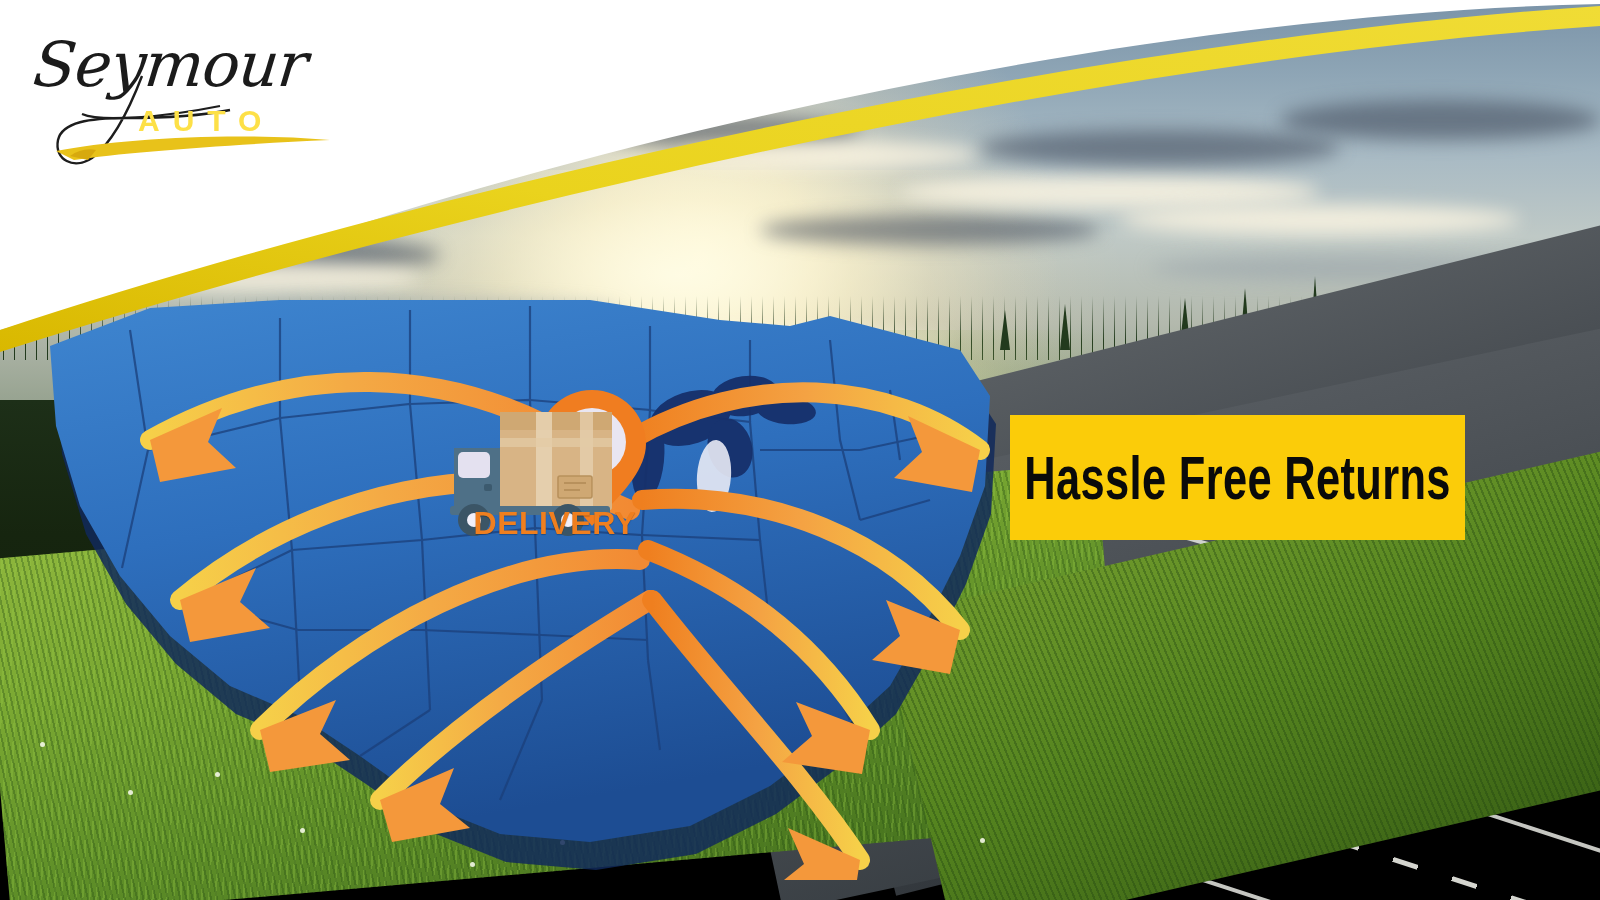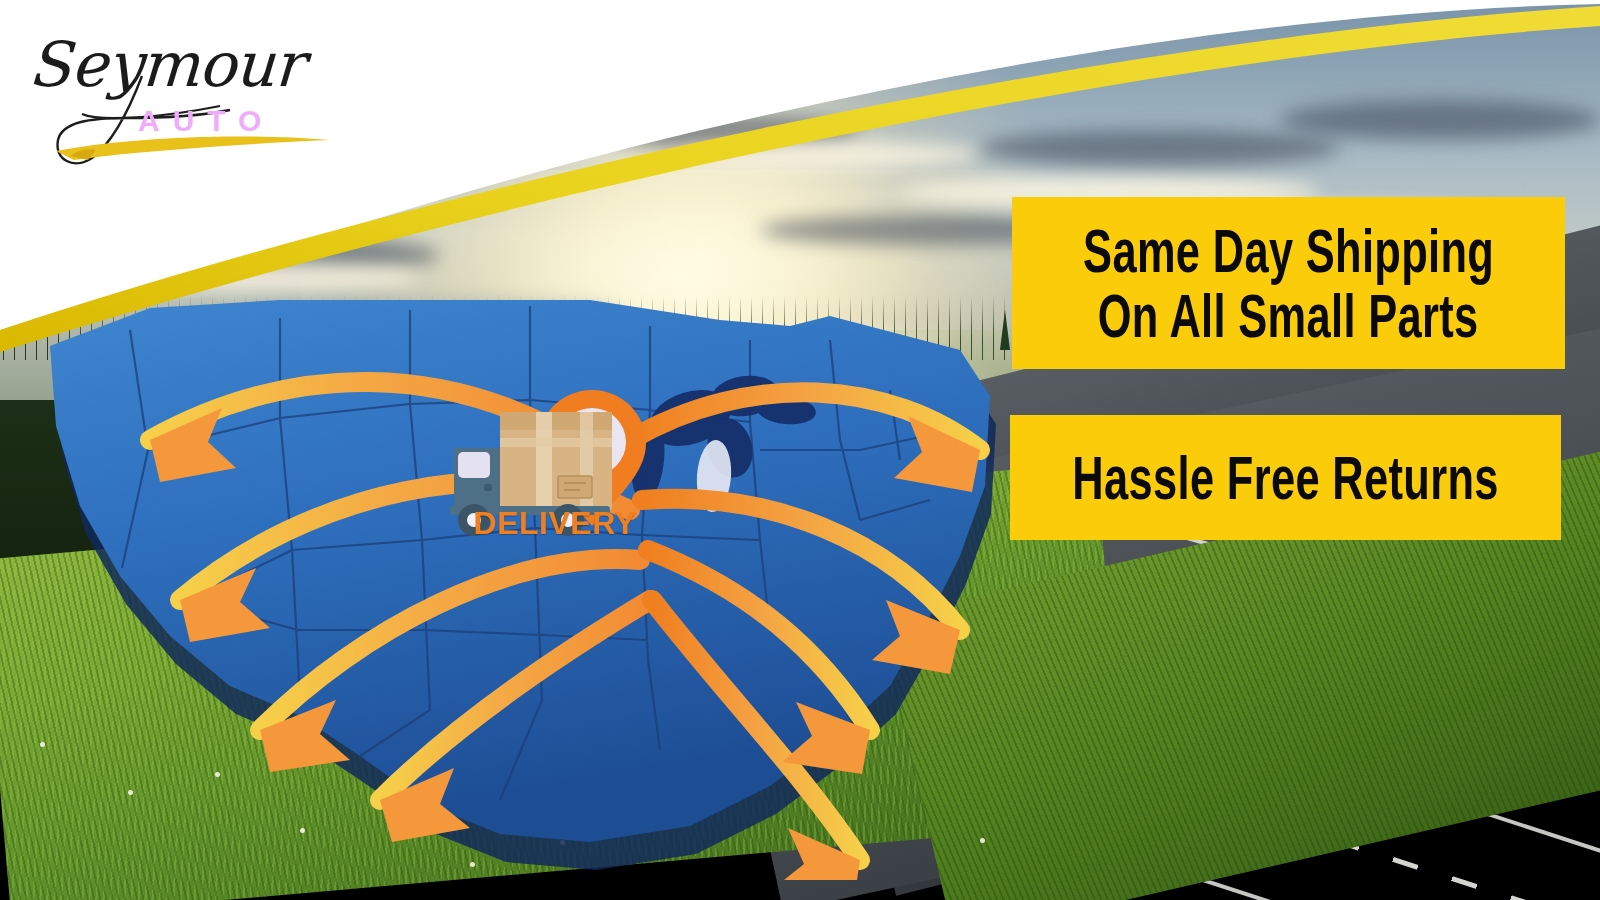--- a/index.html
+++ b/index.html
@@ -125,21 +125,21 @@
   .logo-script {
     position:absolute; left:34px; top:28px;
     font-family:"DejaVu Serif", serif;
     font-style:italic; font-size:62px; color:#1b1b1b;
     letter-spacing:-1px; font-weight:400;
     transform:skewX(-6deg);
   }
   .logo-auto {
     position:absolute; left:138px; top:104px;
     font-family:"Liberation Sans", sans-serif;
-    font-weight:700; font-size:30px; color:#f0abfc;
+    font-weight:700; font-size:30px; color:#fde047;
     letter-spacing:13px;
   }
 
   
   .nd-badge { position:absolute; left:440px; top:380px; width:230px; height:200px; }
   .nd-text {
     position:absolute; left:430px; top:505px; width:250px;
     text-align:center; color:#ef7f1f;
     font-family:"Liberation Sans", sans-serif; font-weight:700;
     text-shadow:0 1px 1px rgba(0,0,0,0.25);
@@ -160,21 +160,21 @@
   }
   .banner span {
     display:block;
     transform:scaleX(0.70);
     transform-origin:center center;
     white-space:nowrap;
     letter-spacing:0.5px;
   }
   #banner-1 { left:1012px; top:197px; width:553px; height:172px; }
   #banner-1 span { font-size:62px; }
-  #banner-2 { left:1010px; top:415px; width:551px; height:125px; }
+  #banner-2 { left:1010px; top:415px; width:455px; height:125px; }
   #banner-2 span { font-size:62px; }
   #banner-3 { left:1012px; top:587px; width:551px; height:168px; }
   #banner-3 span { font-size:62px; }
   .banner .ln { margin:1px 0; }
 </style>
 </head>
 <body>
 
 <div id="stage">
 
@@ -399,23 +399,19 @@
       <path d="M112,58 C96,100 78,128 62,140 C44,152 24,142 28,122 C32,104 60,100 96,100
                C130,100 170,98 200,92" stroke="#1d1d1d" stroke-width="2.4" fill="none"></path>
 
       <path d="M26,133 C90,120 210,114 300,122 C210,126 96,134 44,142 Z" fill="#e8c21a"></path>
       <path d="M40,138 C48,132 58,130 66,132 L58,142 Z" fill="#d7a90e"></path>
     </svg>
   </div>
   <div class="logo-script">Seymour</div>
   <div class="logo-auto">AUTO</div>
 
-  <div class="banner" id="banner-1">
-    <span class="ln">Same Day Shipping</span>
-    <span class="ln">On All Small Parts</span>
-  </div>
 
   <div class="banner" id="banner-2">
     <span class="ln">Hassle Free Returns</span>
   </div>
 
 
 </div>
 
 </body></html>

